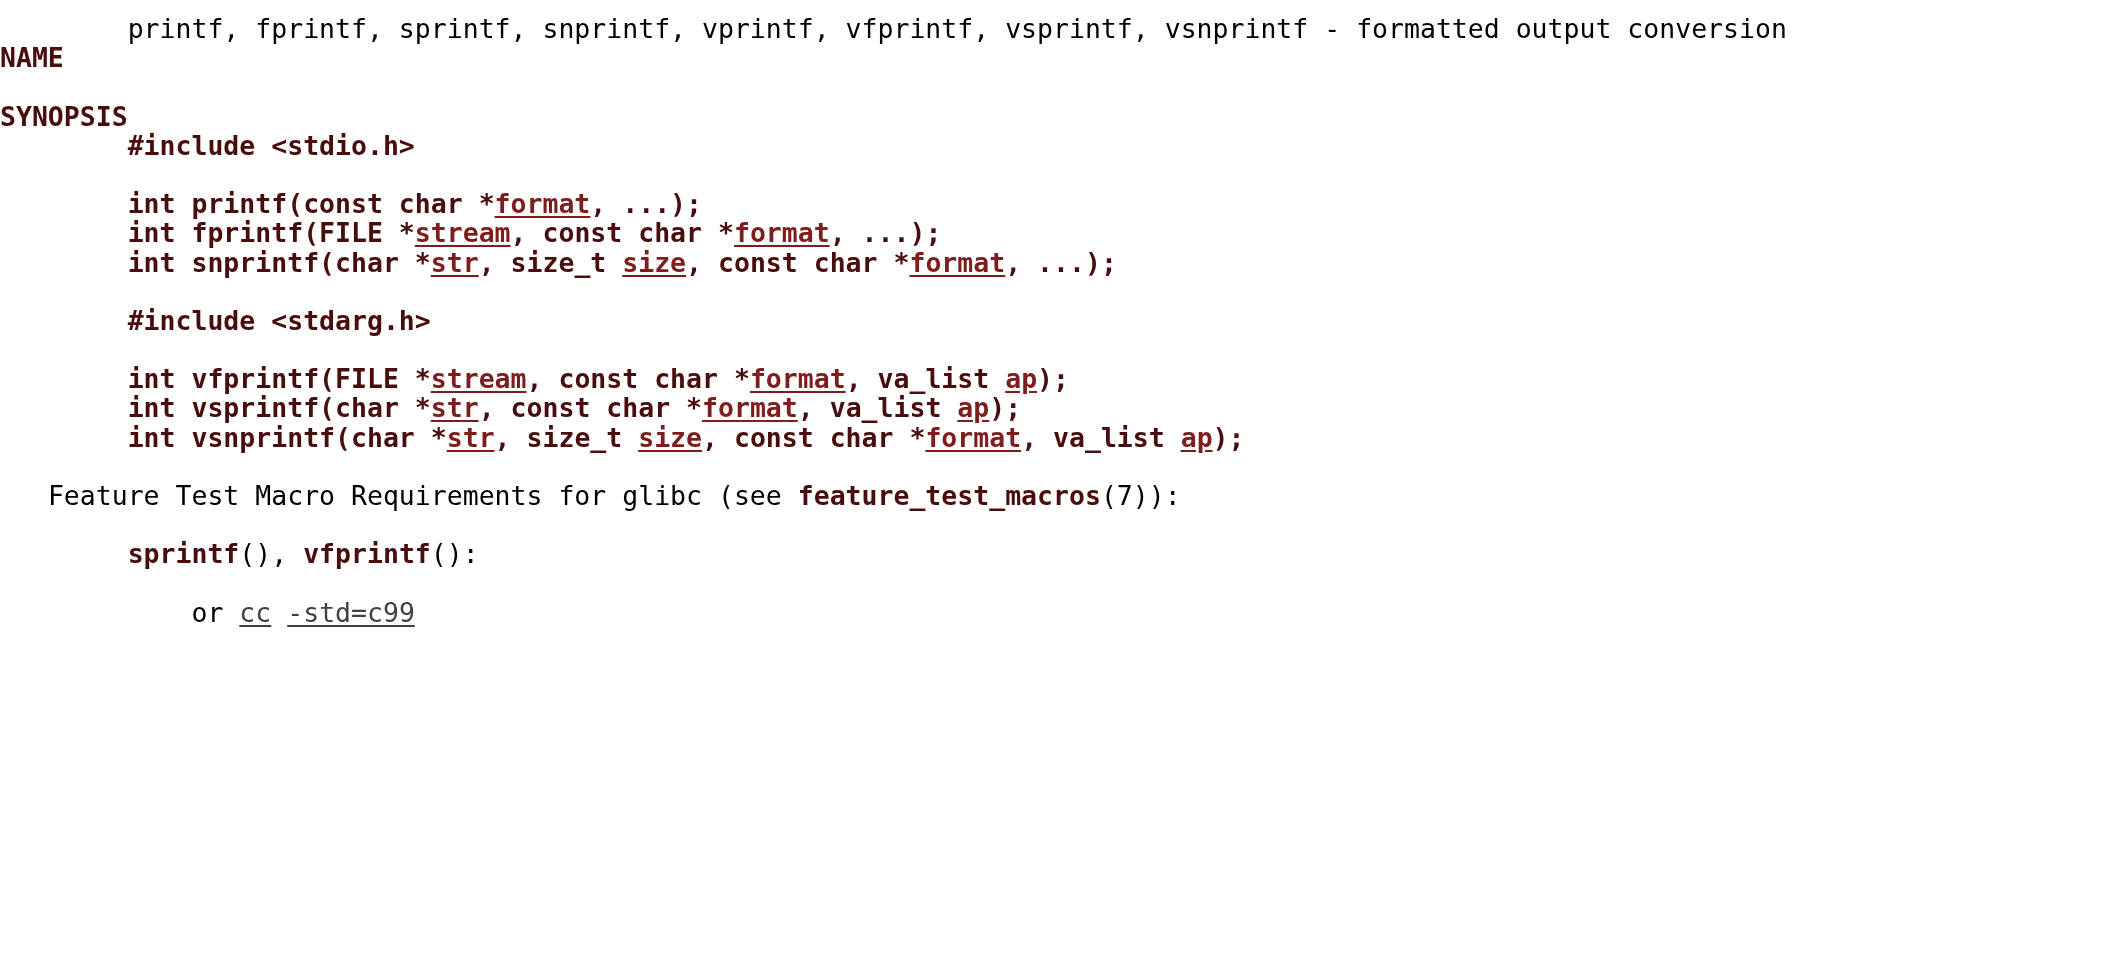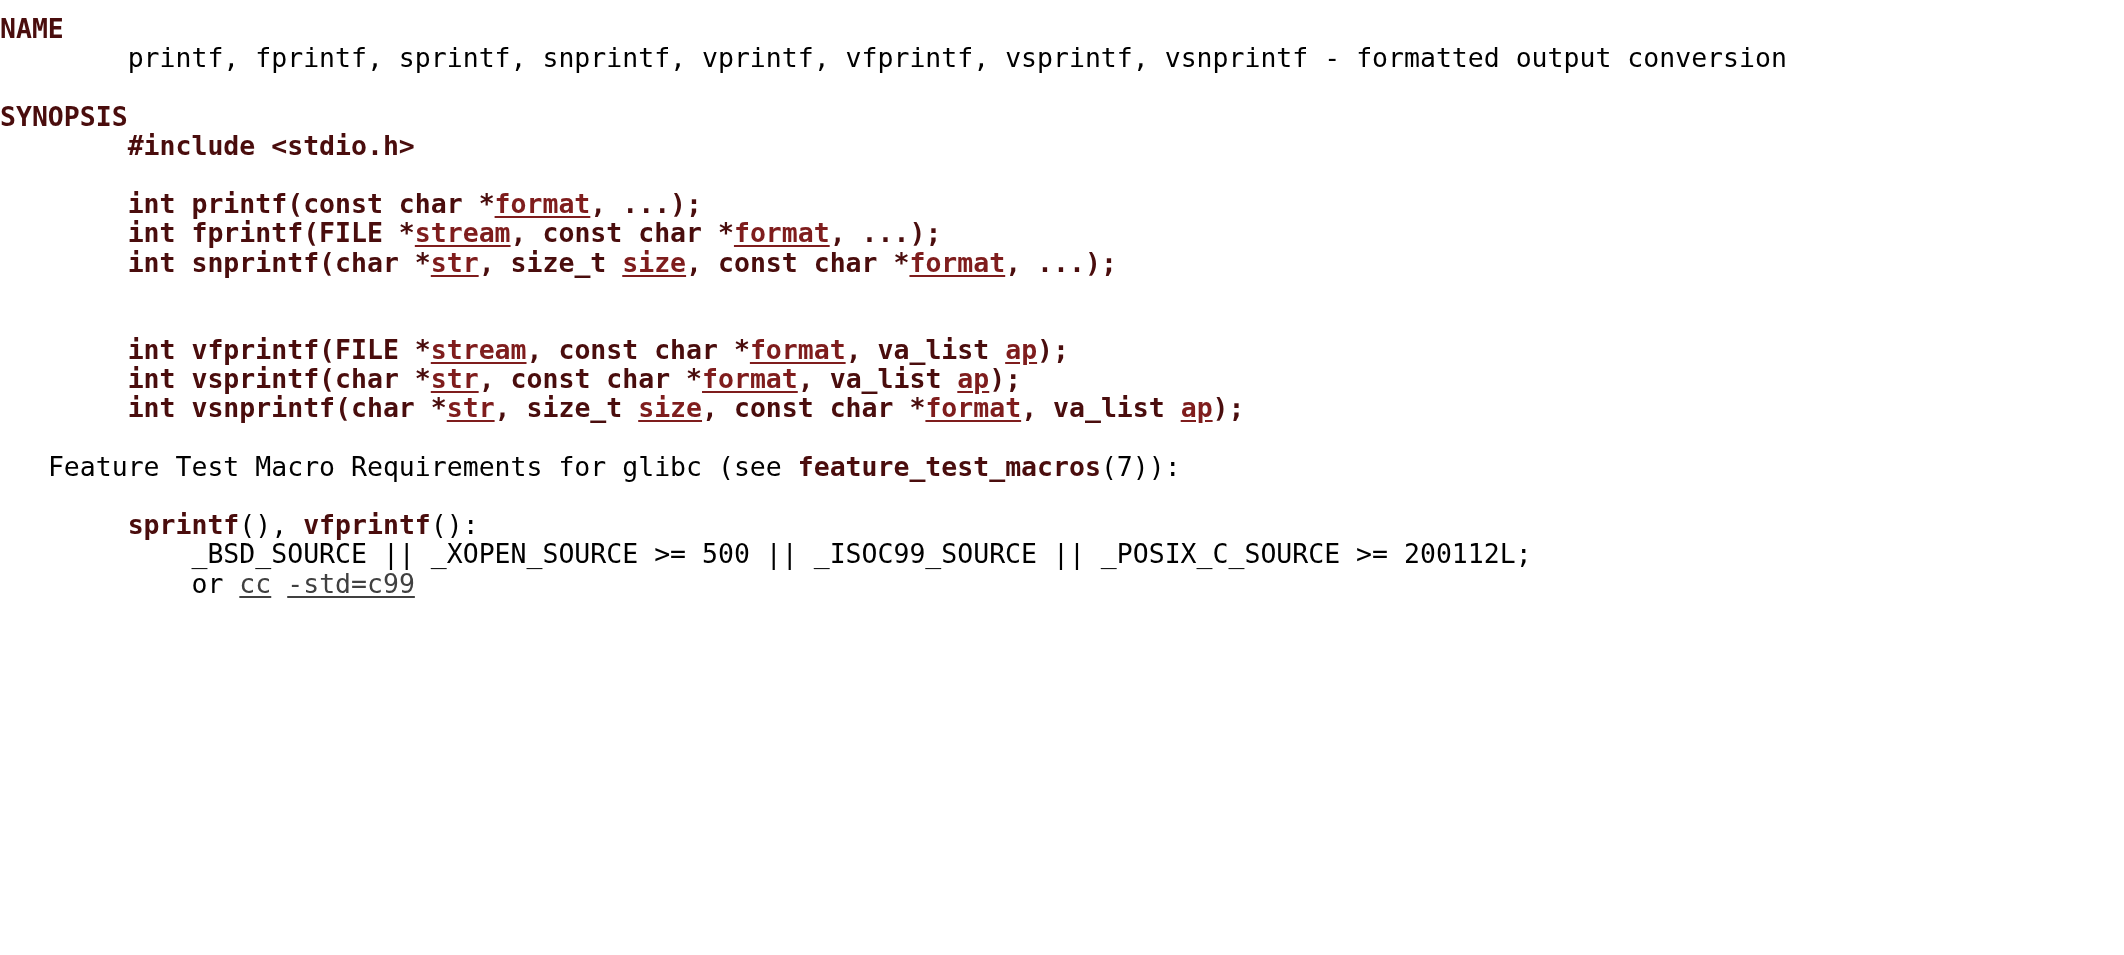--- a/index.html
+++ b/index.html
@@ -62,34 +62,35 @@
     left: 0px;
     top: 14px;
     width: 2124px;
   }
 </style>
 </head>
 <body>
 
 <div class="man-page">
   <div class="body-block" id="man-body">
+      <div class="man-line"><span class="plain">&nbsp;&nbsp;&nbsp;&nbsp;&nbsp;&nbsp;&nbsp;&nbsp;</span><span class="plain">printf, fprintf, sprintf, snprintf, vprintf, vfprintf, vsprintf, vsnprintf - formatted output conversion</span></div>
       <div class="man-line"><span class="sec-head">NAME</span></div>
-      <div class="man-line"><span class="plain">&nbsp;&nbsp;&nbsp;&nbsp;&nbsp;&nbsp;&nbsp;&nbsp;</span><span class="plain">printf, fprintf, sprintf, snprintf, vprintf, vfprintf, vsprintf, vsnprintf - formatted output conversion</span></div>
       <div class="man-line blank">&nbsp;</div>
       <div class="man-line"><span class="sec-head">SYNOPSIS</span></div>
       <div class="man-line"><span class="plain">&nbsp;&nbsp;&nbsp;&nbsp;&nbsp;&nbsp;&nbsp;&nbsp;</span><span class="bold">#include &lt;stdio.h&gt;</span></div>
       <div class="man-line blank">&nbsp;</div>
       <div class="man-line"><span class="plain">&nbsp;&nbsp;&nbsp;&nbsp;&nbsp;&nbsp;&nbsp;&nbsp;</span><span class="bold">int printf(const char *</span><span class="ital">format</span><span class="bold">, ...);</span></div>
       <div class="man-line"><span class="plain">&nbsp;&nbsp;&nbsp;&nbsp;&nbsp;&nbsp;&nbsp;&nbsp;</span><span class="bold">int fprintf(FILE *</span><span class="ital">stream</span><span class="bold">, const char *</span><span class="ital">format</span><span class="bold">, ...);</span></div>
       <div class="man-line"><span class="plain">&nbsp;&nbsp;&nbsp;&nbsp;&nbsp;&nbsp;&nbsp;&nbsp;</span><span class="bold">int snprintf(char *</span><span class="ital">str</span><span class="bold">, size_t </span><span class="ital">size</span><span class="bold">, const char *</span><span class="ital">format</span><span class="bold">, ...);</span></div>
       <div class="man-line blank">&nbsp;</div>
+      <div class="man-line"><span class="plain">&nbsp;&nbsp;&nbsp;&nbsp;&nbsp;&nbsp;&nbsp;&nbsp;</span><span class="bold">#include &lt;stdarg.h&gt;</span></div>
       <div class="man-line blank">&nbsp;</div>
       <div class="man-line"><span class="plain">&nbsp;&nbsp;&nbsp;&nbsp;&nbsp;&nbsp;&nbsp;&nbsp;</span><span class="bold">int vfprintf(FILE *</span><span class="ital">stream</span><span class="bold">, const char *</span><span class="ital">format</span><span class="bold">, va_list </span><span class="ital">ap</span><span class="bold">);</span></div>
       <div class="man-line"><span class="plain">&nbsp;&nbsp;&nbsp;&nbsp;&nbsp;&nbsp;&nbsp;&nbsp;</span><span class="bold">int vsprintf(char *</span><span class="ital">str</span><span class="bold">, const char *</span><span class="ital">format</span><span class="bold">, va_list </span><span class="ital">ap</span><span class="bold">);</span></div>
       <div class="man-line"><span class="plain">&nbsp;&nbsp;&nbsp;&nbsp;&nbsp;&nbsp;&nbsp;&nbsp;</span><span class="bold">int vsnprintf(char *</span><span class="ital">str</span><span class="bold">, size_t </span><span class="ital">size</span><span class="bold">, const char *</span><span class="ital">format</span><span class="bold">, va_list </span><span class="ital">ap</span><span class="bold">);</span></div>
       <div class="man-line blank">&nbsp;</div>
       <div class="man-line"><span class="plain">&nbsp;&nbsp;&nbsp;</span><span class="plain">Feature Test Macro Requirements for glibc (see </span><span class="bold">feature_test_macros</span><span class="plain">(7)):</span></div>
       <div class="man-line blank">&nbsp;</div>
       <div class="man-line"><span class="plain">&nbsp;&nbsp;&nbsp;&nbsp;&nbsp;&nbsp;&nbsp;&nbsp;</span><span class="bold">sprintf</span><span class="plain">(), </span><span class="bold">vfprintf</span><span class="plain">():</span></div>
-      <div class="man-line"><span class="plain">&nbsp;&nbsp;&nbsp;&nbsp;&nbsp;&nbsp;&nbsp;&nbsp;&nbsp;&nbsp;&nbsp;&nbsp;</span><span class="plain">_BSD_SOURCE || _XOPEN_SOURCE &gt;= 500 || _ISOC99_SOURCE || _POSIX_C_SOURCE &gt;= 200112L;</span></div>
+      <div class="man-line"><span class="plain">&nbsp;&nbsp;&nbsp;&nbsp;&nbsp;&nbsp;&nbsp;&nbsp;&nbsp;&nbsp;&nbsp;&nbsp;</span></div>
       <div class="man-line"><span class="plain">&nbsp;&nbsp;&nbsp;&nbsp;&nbsp;&nbsp;&nbsp;&nbsp;&nbsp;&nbsp;&nbsp;&nbsp;</span><span class="plain">or </span><span class="plain-ital">cc</span><span class="plain"> </span><span class="plain-ital">-std=c99</span></div>
     </div>
 </div>
 
 </body></html>

